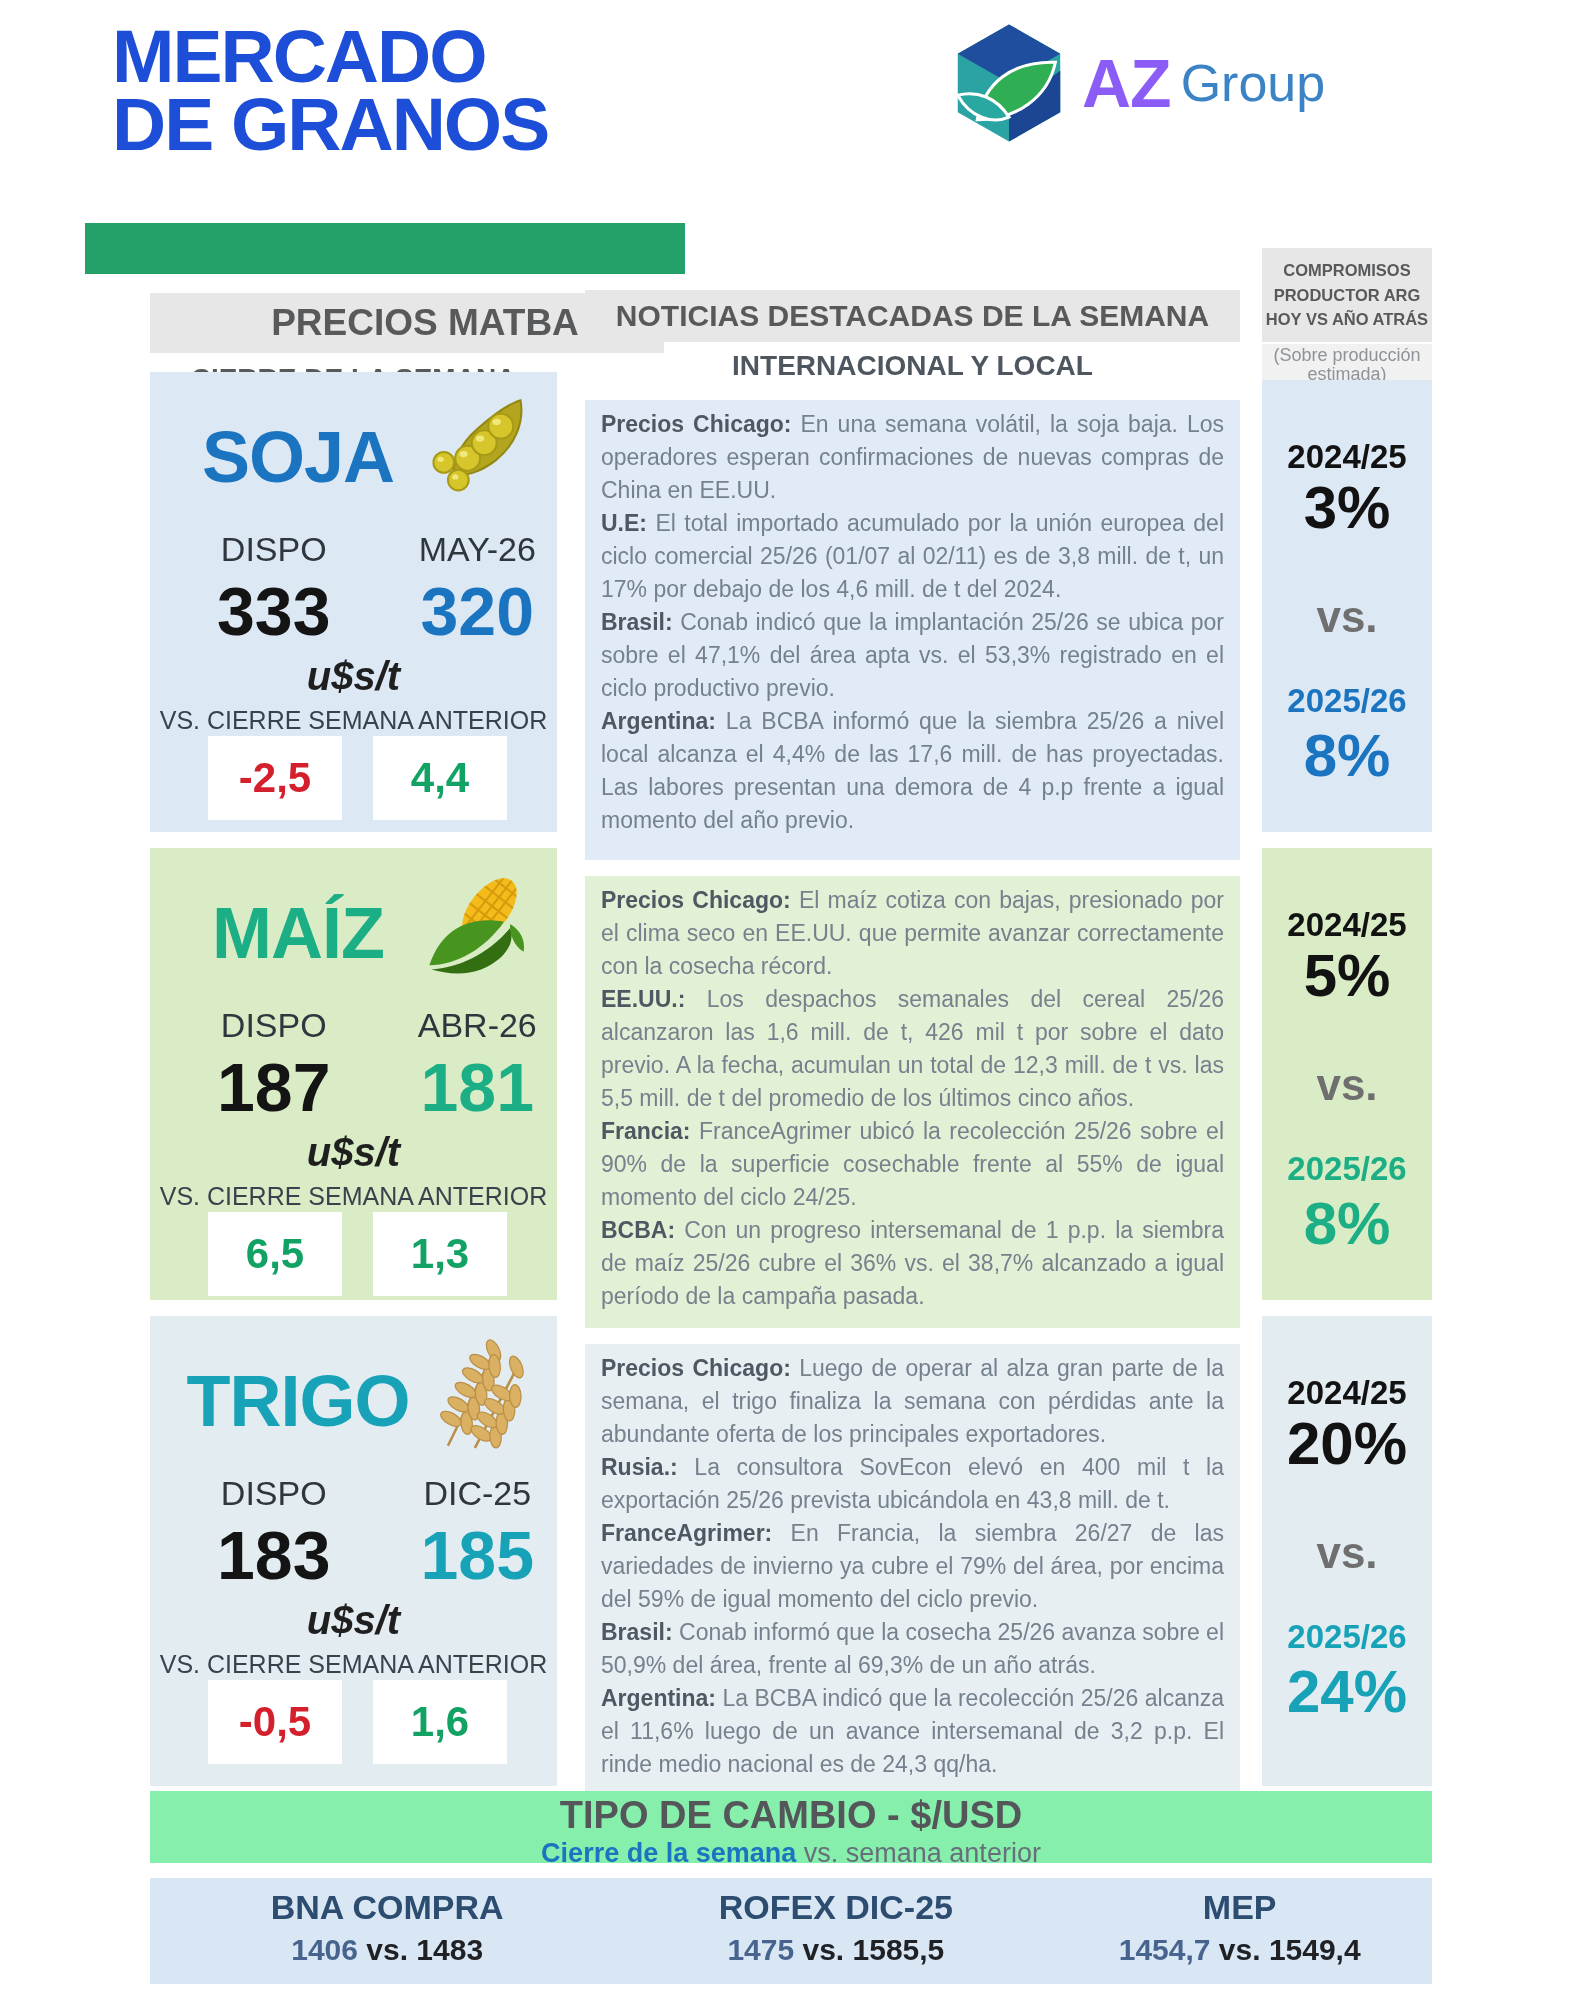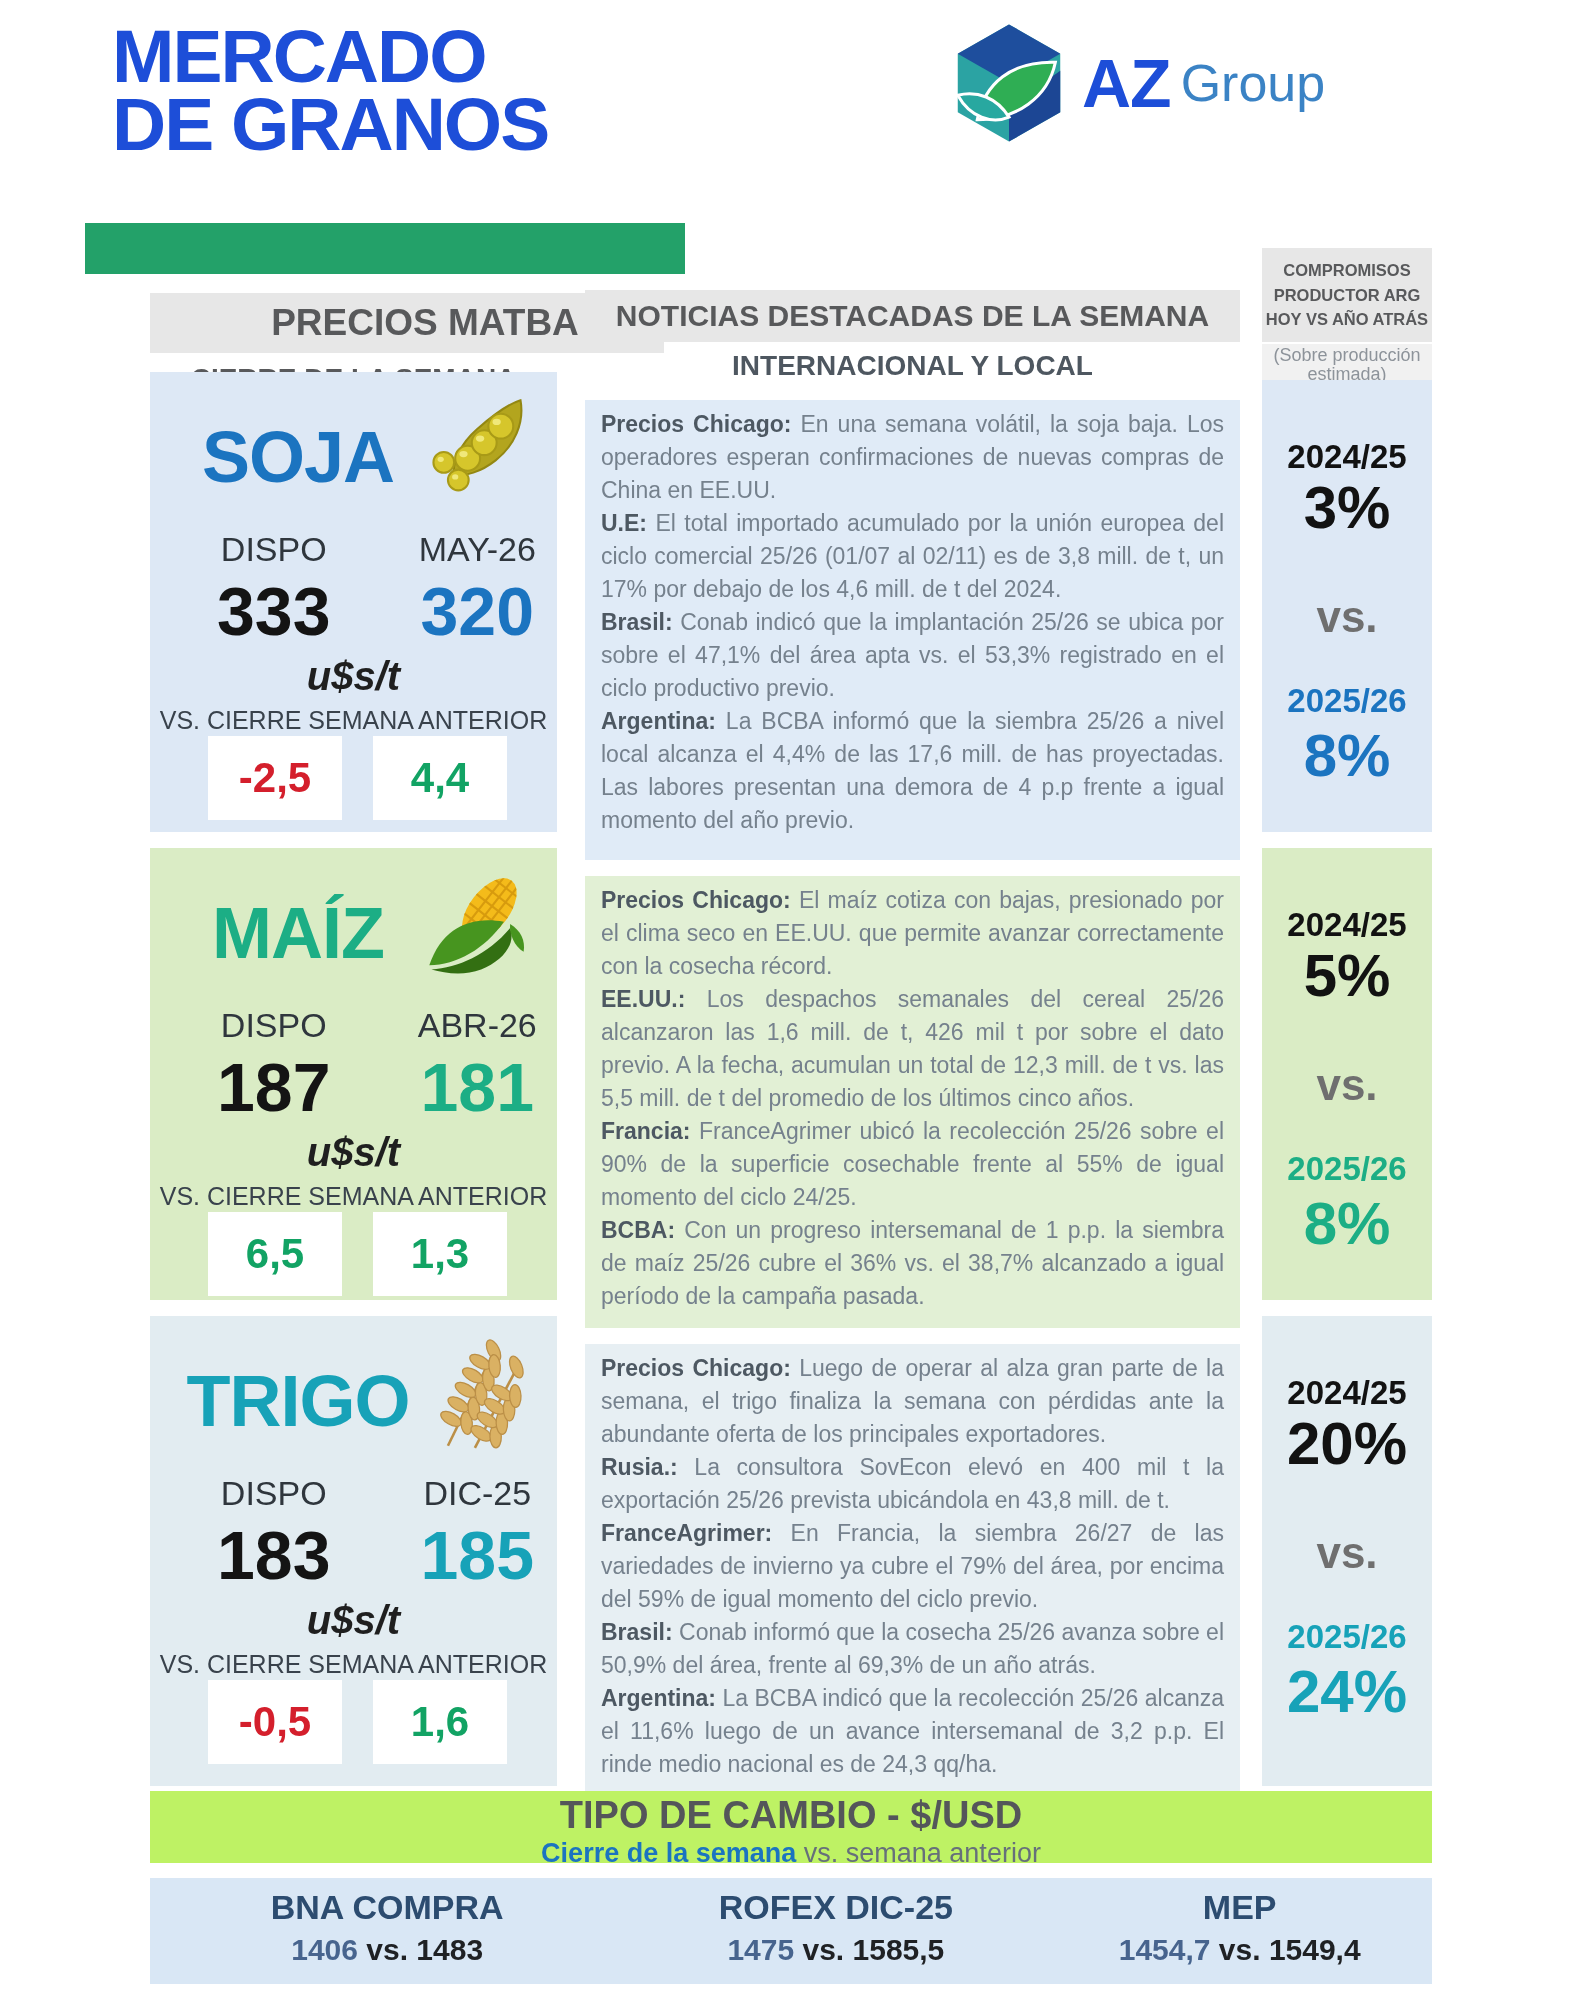--- a/index.html
+++ b/index.html
@@ -4,21 +4,21 @@
 <style>
   html,body{margin:0;padding:0;background:#ffffff;}
   .page{position:relative;width:1573px;height:2000px;background:#ffffff;
         font-family:"Liberation Sans",sans-serif;overflow:hidden;}
 
   
   .title{position:absolute;left:112px;top:22px;color:#1d4ed8;font-weight:800;
          font-size:75px;line-height:68px;letter-spacing:-2px;}
   .logo{position:absolute;left:948px;top:22px;display:flex;align-items:center;}
   .logo-icon{width:122px;height:122px;}
-  .logo-az{font-size:68px;font-weight:800;color:#1d4ed8;margin-left:12px;letter-spacing:-1px;}
+  .logo-az{font-size:68px;font-weight:800;color:#8b5cf6;margin-left:12px;letter-spacing:-1px;}
   .logo-group{font-size:52px;font-weight:400;color:#3b83c5;margin-left:10px;}
   .green-bar{position:absolute;left:85px;top:223px;width:600px;height:51px;background:#23a169;}
 
   
   .sec-head{position:absolute;background:#e7e7e7;color:#58595b;font-weight:700;
             display:flex;align-items:center;justify-content:center;text-align:center;}
   #prices-head{left:150px;top:293px;width:478px;height:60px;font-size:37px;padding-left:36px;}
   #news-head{left:585px;top:290px;width:655px;height:52px;font-size:30px;}
   #comm-head{left:1262px;top:248px;width:170px;height:94px;font-size:16.5px;line-height:1.5;flex-direction:column;}
   .sub-head{position:absolute;text-align:center;font-weight:700;color:#58595b;}
@@ -62,21 +62,21 @@
 
   .cm-season{position:absolute;width:100%;text-align:center;font-size:33px;font-weight:800;color:#121212;}
   .cm-pct{position:absolute;width:100%;text-align:center;font-size:60px;font-weight:800;color:#121212;line-height:1;}
   .cm-prev{top:58px;}
   .cm-prev-pct{top:98px;}
   .cm-vs{position:absolute;top:212px;width:100%;text-align:center;font-size:44px;font-weight:700;color:#6f6f6f;}
   .cm-new{top:302px;color:var(--accent);text-align:center;}
   .cm-new-pct{top:346px;color:var(--accent);}
 
   
-  #fx-head{position:absolute;left:150px;top:1791px;width:1282px;height:72px;background:#bef264;text-align:center;}
+  #fx-head{position:absolute;left:150px;top:1791px;width:1282px;height:72px;background:#86efac;text-align:center;}
   #fx-title{font-size:38px;font-weight:700;color:#54565a;margin-top:3px;}
   #fx-sub{font-size:27px;margin-top:1px;}
   .fx-close{color:#1b74c0;font-weight:700;}
   .fx-rest{color:#66707a;}
   #fx-panel{position:absolute;left:150px;top:1878px;width:1282px;height:106px;background:#d9e7f5;display:flex;}
   .fx-item{text-align:center;padding-top:10px;}
   .fx-item:nth-child(1){width:37%;}
   .fx-item:nth-child(2){width:33%;}
   .fx-item:nth-child(3){width:30%;}
   .fx-label{font-size:34px;font-weight:700;color:#2c4c70;}

